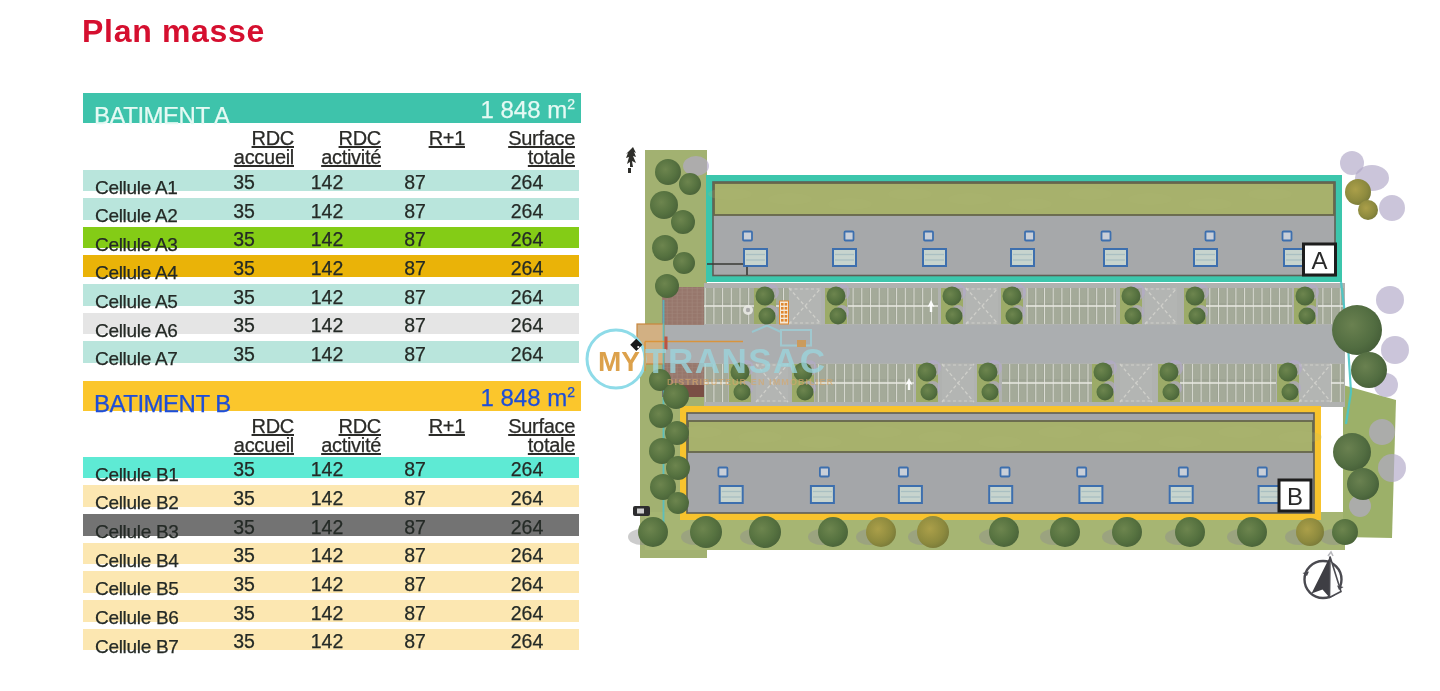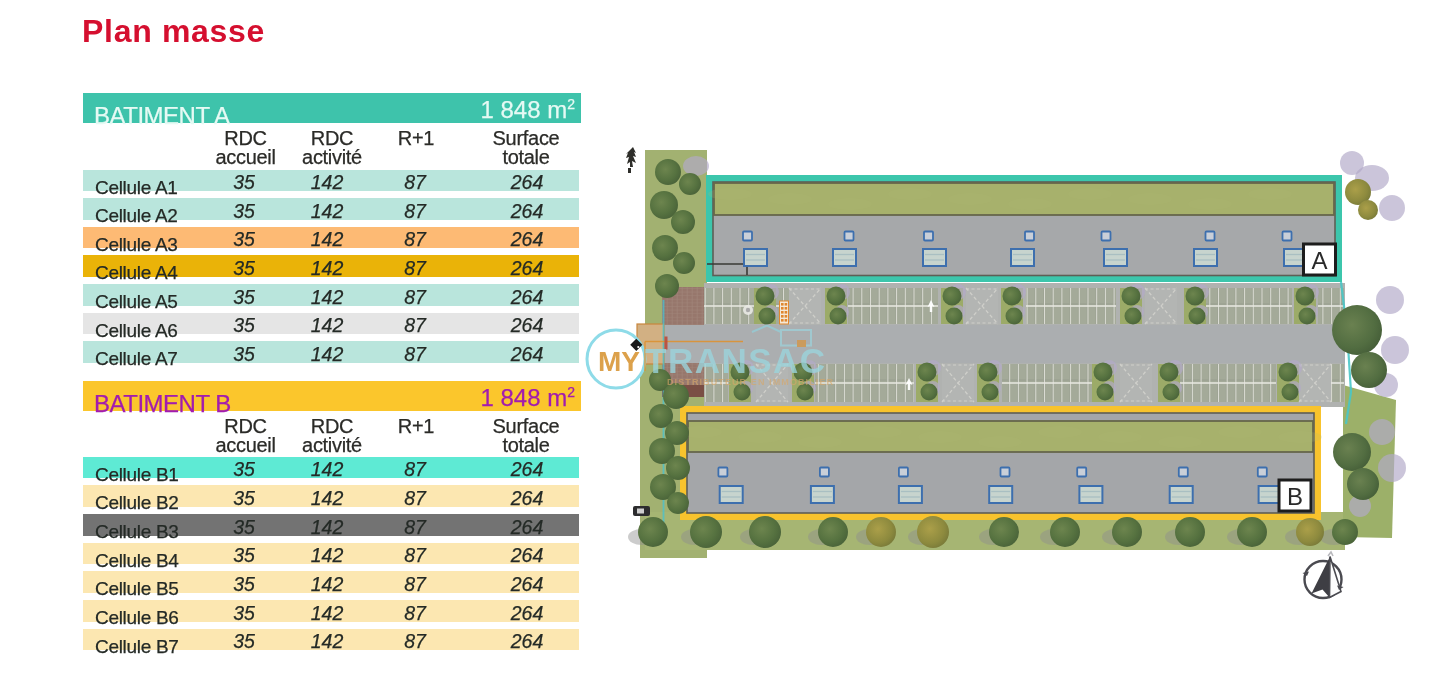--- a/index.html
+++ b/index.html
@@ -5,24 +5,24 @@
 <style>
   html,body {margin:0;padding:0;background:#ffffff;}
   body {position:relative;width:1440px;height:691px;overflow:hidden;
         font-family:"Liberation Sans",sans-serif;}
   #title {position:absolute;left:82px;top:13px;font-size:32px;font-weight:bold;
           letter-spacing:0.7px;color:#d50f2f;}
   .bar {position:absolute;left:83px;width:498px;height:30px;font-size:24px;letter-spacing:-0.5px;}
   .bar .bt {position:absolute;left:11px;top:9px;}
   .bar .bm {position:absolute;right:6px;top:3px;letter-spacing:0;}
   .bar sup {font-size:14px;}
-  .ch {position:absolute;text-align:center;font-size:20px;line-height:18.6px;color:#2b2b28;letter-spacing:-0.3px;}
+  .ch {position:absolute;text-align:right;font-size:20px;line-height:18.6px;color:#2b2b28;letter-spacing:-0.3px;text-decoration:underline;}
   .row {position:absolute;left:83px;width:496px;height:21.5px;font-size:19px;color:#242a26;}
   .row .lab {position:absolute;left:12px;top:7px;letter-spacing:-0.3px;text-align:center;}
-  .v {position:absolute;top:1.5px;width:60px;text-align:center;font-size:19.5px;font-style:italic;}
+  .v {position:absolute;top:1.5px;width:60px;text-align:center;font-size:19.5px;}
   .v1 {left:131px;} .v2 {left:214px;} .v3 {left:302px;} .v4 {left:414px;}
   #map {position:absolute;left:582px;top:138px;}
   .ch,.row,.bar {-webkit-text-stroke:0.25px currentColor;}
 </style>
 </head>
 <body>
 <div id="title">Plan masse</div>
 <div class="bar" style="top:93px;background:#3ec3ab;color:#e6faf4">
     <span class="bt">BATIMENT A</span>
     <span class="bm">1 848 m<sup>2</sup></span>
@@ -38,21 +38,21 @@
     <span class="v v3">87</span>
     <span class="v v4">264</span>
   </div>
 <div class="row" style="top:198.2px;background:#b9e5dc">
     <span class="lab">Cellule A2</span>
     <span class="v v1">35</span>
     <span class="v v2">142</span>
     <span class="v v3">87</span>
     <span class="v v4">264</span>
   </div>
-<div class="row" style="top:226.8px;background:#fdba74">
+<div class="row" style="top:226.8px;background:#84cc16">
     <span class="lab">Cellule A3</span>
     <span class="v v1">35</span>
     <span class="v v2">142</span>
     <span class="v v3">87</span>
     <span class="v v4">264</span>
   </div>
 <div class="row" style="top:255.4px;background:#eab308">
     <span class="lab">Cellule A4</span>
     <span class="v v1">35</span>
     <span class="v v2">142</span>
@@ -73,21 +73,21 @@
     <span class="v v3">87</span>
     <span class="v v4">264</span>
   </div>
 <div class="row" style="top:341.4px;background:#b9e5dc">
     <span class="lab">Cellule A7</span>
     <span class="v v1">35</span>
     <span class="v v2">142</span>
     <span class="v v3">87</span>
     <span class="v v4">264</span>
   </div>
-<div class="bar" style="top:381px;background:#fbc62c;color:#a21caf">
+<div class="bar" style="top:381px;background:#fbc62c;color:#1d4ed8">
     <span class="bt">BATIMENT B</span>
     <span class="bm">1 848 m<sup>2</sup></span>
   </div>
 <div class="ch" style="top:417px;left:197px;width:97px">RDC<br>accueil</div>
 <div class="ch" style="top:417px;left:283px;width:98px">RDC<br>activité</div>
 <div class="ch" style="top:417px;left:367px;width:98px">R+1</div>
 <div class="ch" style="top:417px;left:477px;width:98px">Surface<br>totale</div>
 <div class="row" style="top:456.8px;background:#5eead4">
     <span class="lab">Cellule B1</span>
     <span class="v v1">35</span>

